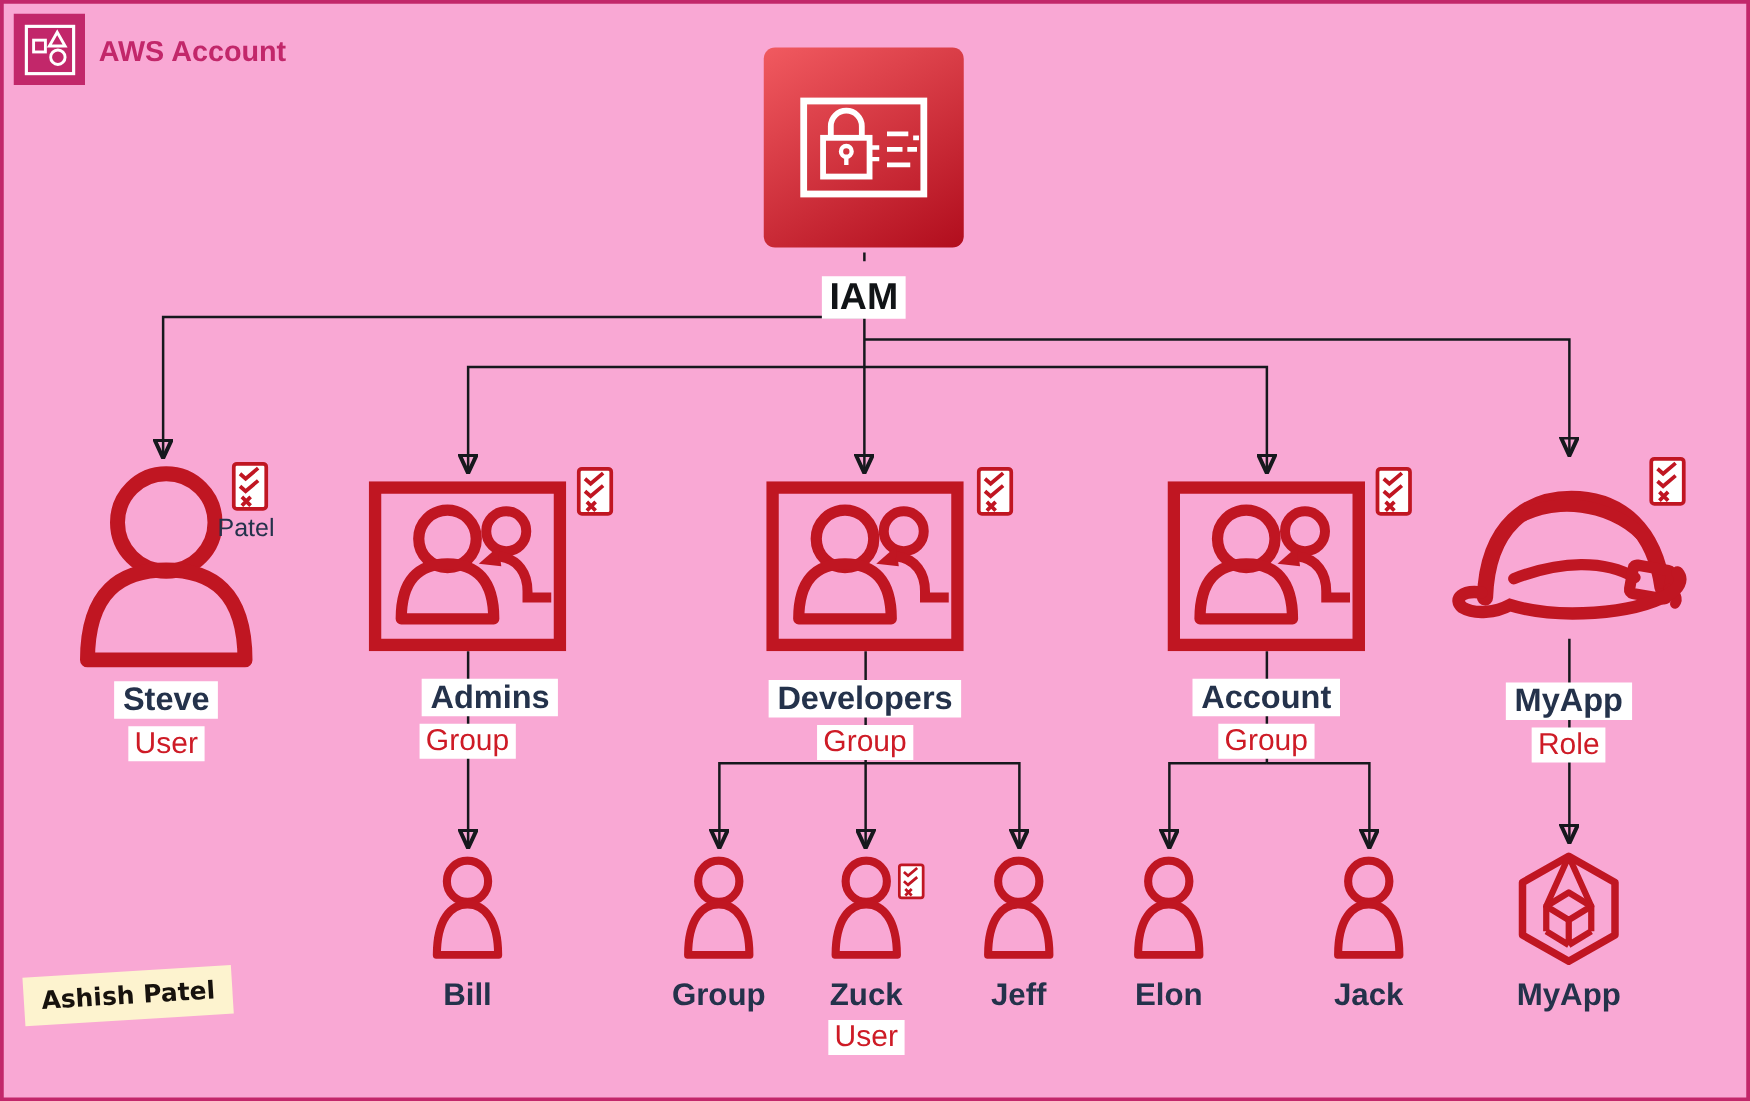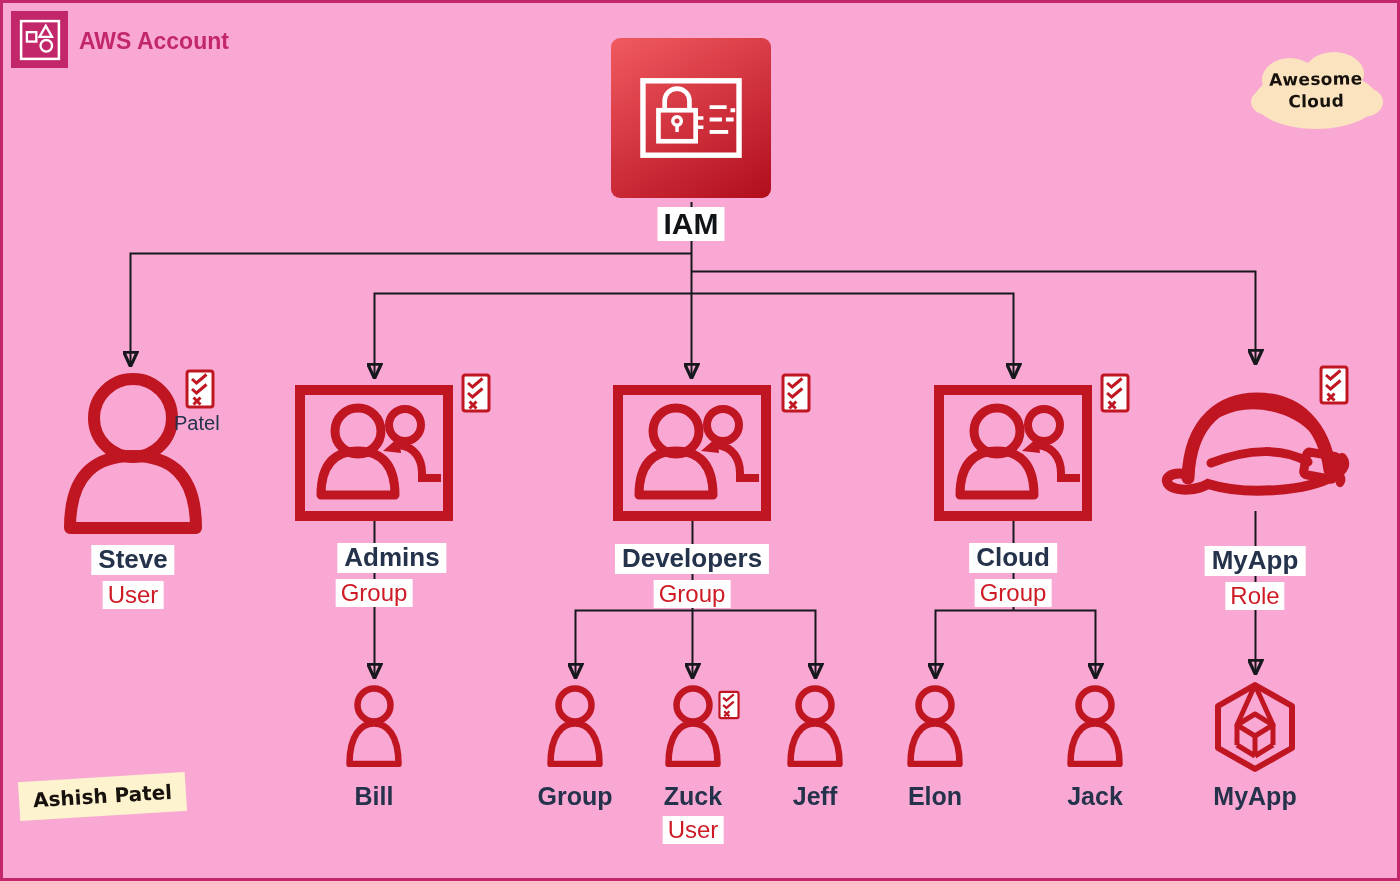--- a/index.html
+++ b/index.html
@@ -23,21 +23,21 @@
   .ic svg .paper{fill:#fff;}
   .iam-tile{
     position:absolute; left:608px; top:35px; width:160px; height:160px;
     border-radius:9px; z-index:2;
     background:linear-gradient(150deg, var(--iam-grad-start) 0%, var(--iam-grad-end) 100%);
     display:flex; align-items:center; justify-content:center;
   }
   .iam-tile svg{width:124px; height:110px;}
   .iam-tile svg *{stroke:#fff; fill:none;}
   .root-label{
-    position:absolute; left:688px; top:204px; transform:translateX(-50%);
+    position:absolute; left:688px; top:218px; transform:translateX(-50%);
     font-size:30px; font-weight:700; color:#111417; z-index:3; background:#fff; padding:0 6px;text-align:center;
   }
   .name-label{
     position:absolute; transform:translateX(-50%); white-space:nowrap;
     font-size:26px; font-weight:700; color:var(--name-navy);
     background:#fff; padding:0 7px; line-height:1.15; z-index:3;
   }
   .type-label{
     position:absolute; transform:translateX(-50%); white-space:nowrap;
     font-size:24px; font-weight:400; color:var(--type-red);
@@ -106,33 +106,20 @@
   <div class="account-badge">
     <svg viewBox="0 0 40 40">
       <rect x="2" y="2" width="36" height="36" stroke-width="2.4"></rect>
       <rect x="7.5" y="12.5" width="9" height="9" stroke-width="2.2"></rect>
       <path d="M25.5 6.5 L31.5 17 L19.5 17 Z" stroke-width="2.2"></path>
       <circle cx="26" cy="25.5" r="5.5" stroke-width="2.2"></circle>
     </svg>
   </div>
   <div class="account-label">AWS Account</div>
 
-  <div class="cloud-wrap">
-    <svg viewBox="0 0 140 92">
-      <ellipse cx="44" cy="36" rx="28" ry="22"></ellipse>
-      <ellipse cx="88" cy="30" rx="30" ry="22"></ellipse>
-      <ellipse cx="70" cy="56" rx="62" ry="29"></ellipse>
-      <ellipse cx="118" cy="58" rx="19" ry="15"></ellipse>
-      <ellipse cx="22" cy="58" rx="17" ry="13"></ellipse>
-    </svg>
-    <div class="cloud-text">
-      <span>Awesome</span>
-      <span>Cloud</span>
-    </div>
-  </div>
 
   <div class="iam-tile">
     <svg viewBox="0 0 160 140">
       <rect x="18" y="22" width="124" height="96" stroke-width="7"></rect>
       <path d="M46 60 V48 a16 16 0 0 1 32 0 V60" stroke-width="6"></path>
       <rect x="38" y="60" width="48" height="40" stroke-width="6"></rect>
       <circle cx="62" cy="74" r="5.5" stroke-width="4.5"></circle>
       <path d="M62 79 V88" stroke-width="4.5"></path>
       <path d="M86 70 H96 M86 82 H96" stroke-width="4.5"></path>
       <path d="M104 56 H126 M131 60 H137" stroke-width="5"></path>
@@ -213,21 +200,21 @@
     </svg>
   </div>
   <div class="ic" style="left:1097px;top:370px;width:30px;height:40px;">
     <svg viewBox="0 0 30 40">
       <rect class="paper" x="2" y="2" width="26" height="36" rx="2.5" stroke-width="3"></rect>
       <path d="M7 10 L11.5 14 L21.5 5.5" stroke-width="3"></path>
       <path d="M7 20 L11.5 24 L21.5 15.5" stroke-width="3"></path>
       <path d="M8.5 28.5 L15.5 35.5 M15.5 28.5 L8.5 35.5" stroke-width="3"></path>
     </svg>
   </div>
-  <div class="name-label" style="left:1010px;top:540px;">Cloud</div>
+  <div class="name-label" style="left:1010px;top:540px;">Account</div>
   <div class="type-label" style="left:1010px;top:576px;">Group</div>
 
   <div class="ic" style="left:1158px;top:372px;width:190px;height:138px;">
     <svg viewBox="0 0 190 138">
       <path d="M27 103 C29 44 63 24 96 24 C137 24 163 51 169 95" stroke-width="13" stroke-linecap="round"></path>
       <path d="M58 37 C95 19 143 35 159 62 C166 73 168 83 168 91" stroke-width="10" stroke-linecap="round"></path>
       <path d="M50 88 C88 73 123 73 147 87" stroke-width="9" stroke-linecap="round"></path>
       <rect x="144" y="79" width="31" height="23" rx="3" stroke-width="9" transform="rotate(10 159 90)"></rect>
       <path d="M174 96 C180 100 182 104 179 108" stroke-width="8" stroke-linecap="round"></path>
       <path d="M24 99 C9 97 1 104 9 111 C19 117 36 115 47 109 C86 121 146 116 173 101 C182 96 186 89 181 83" stroke-width="10" stroke-linecap="round"></path>

